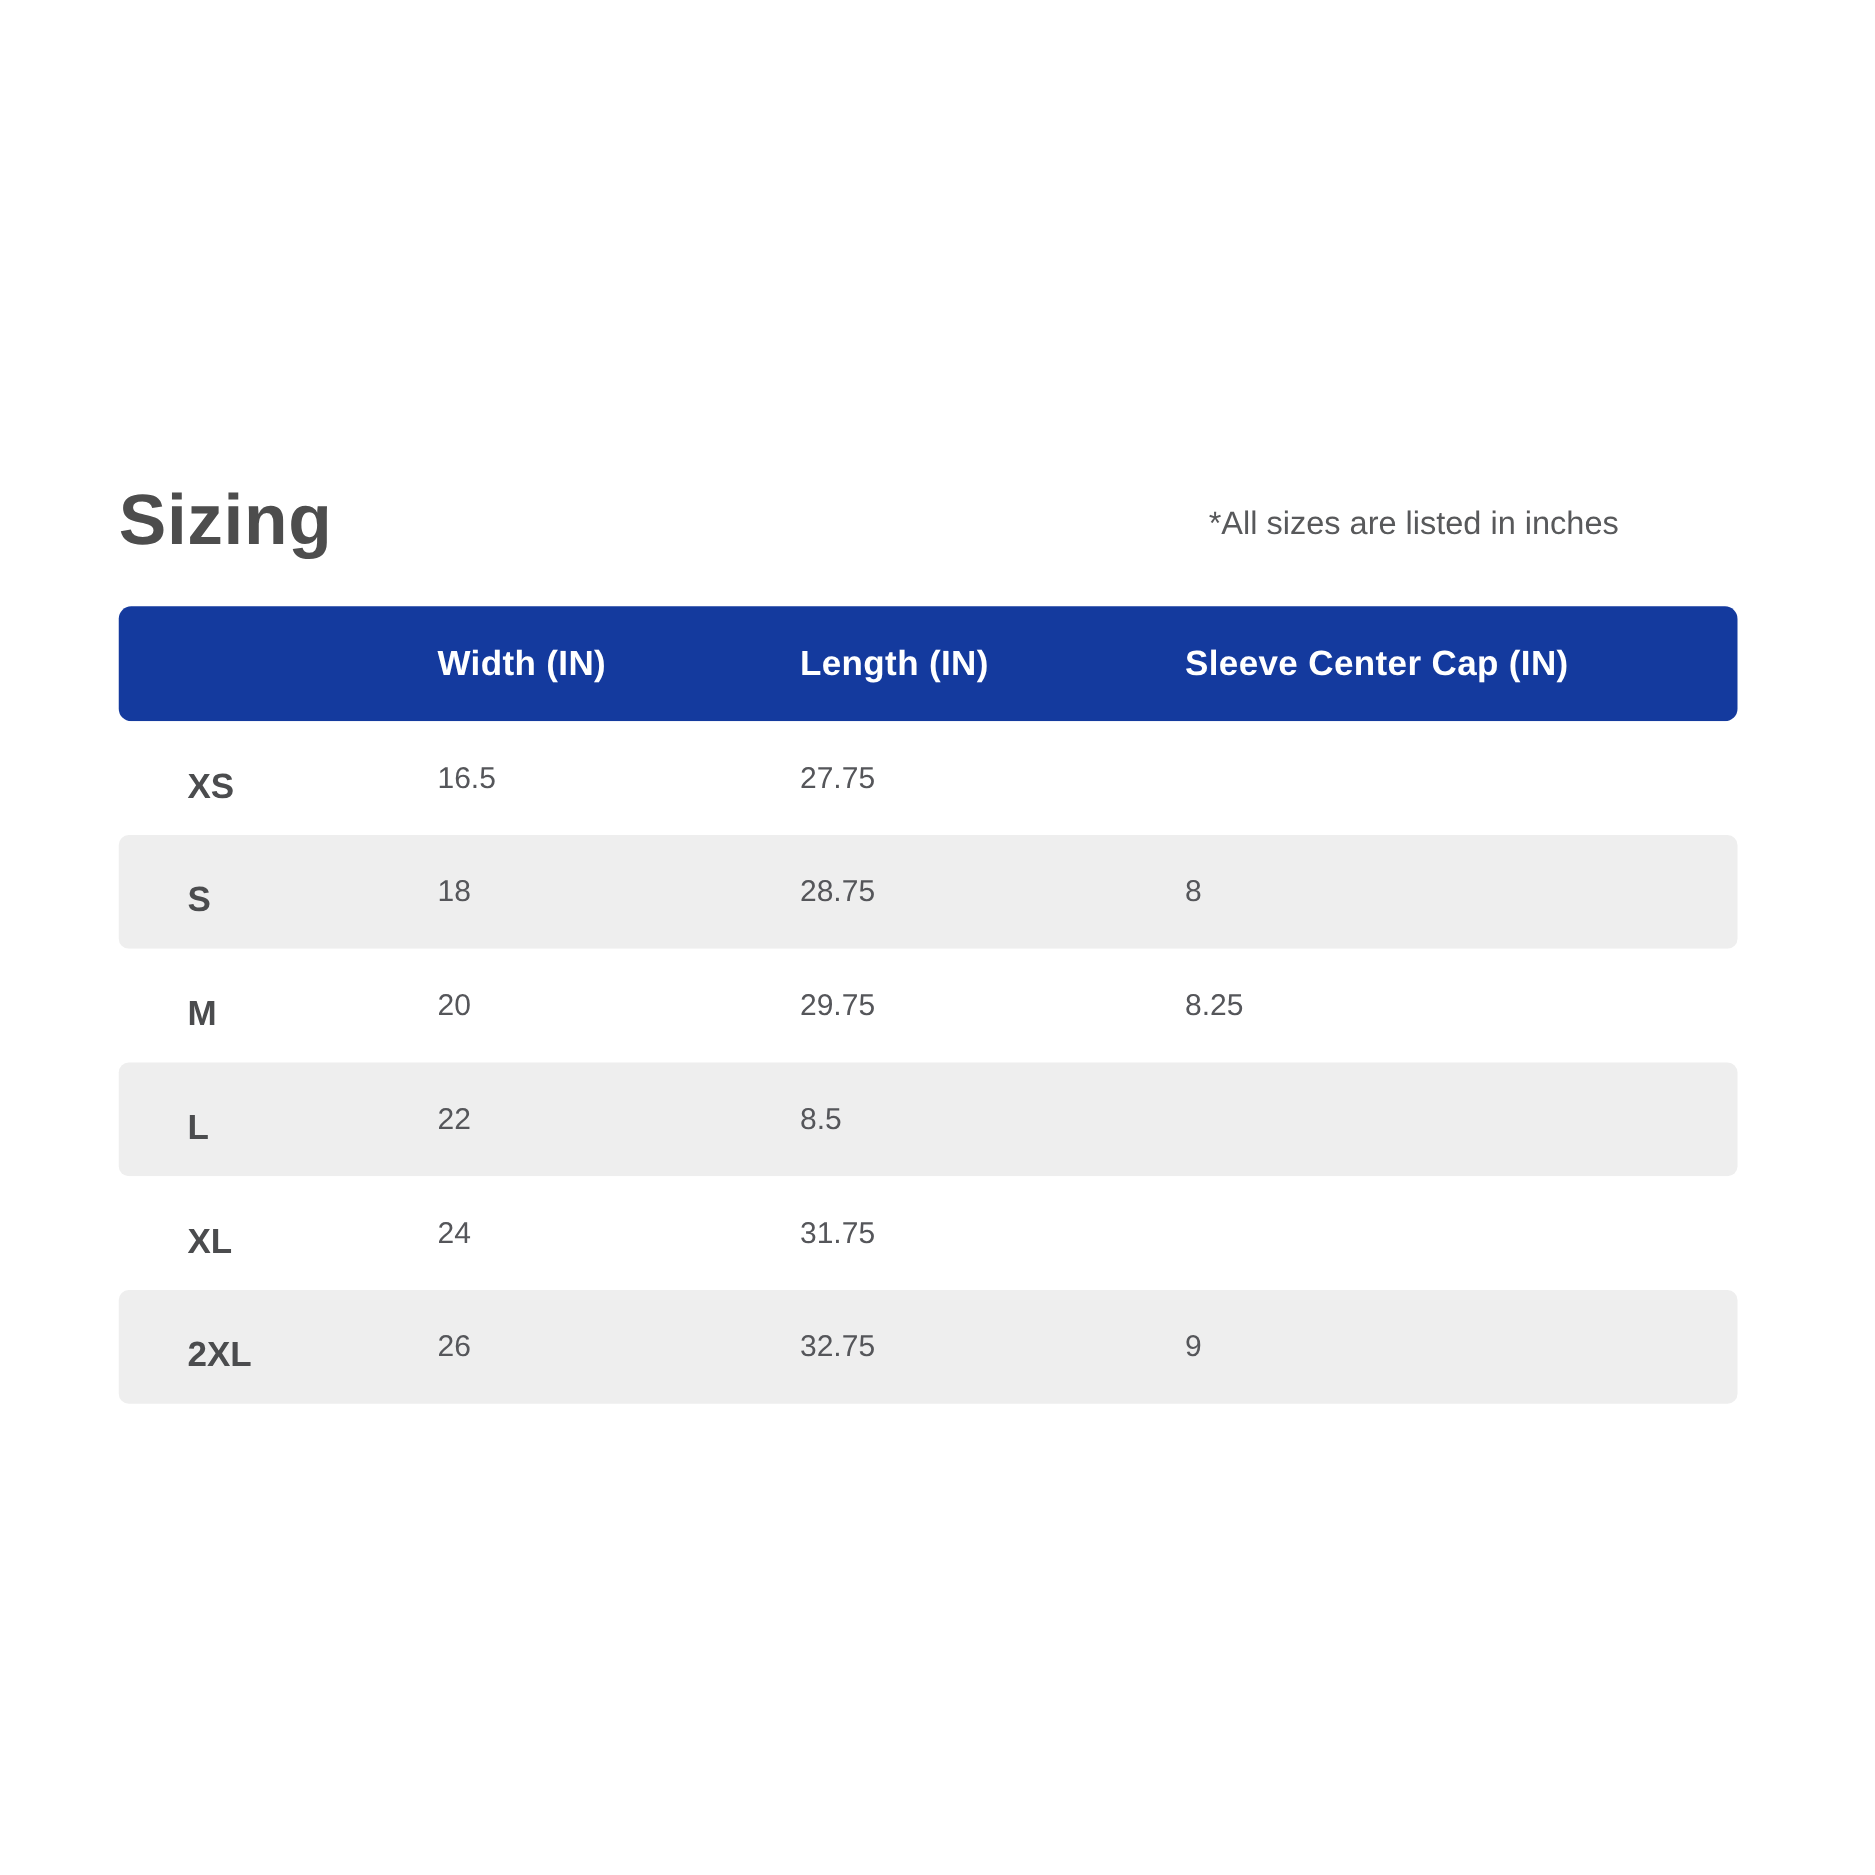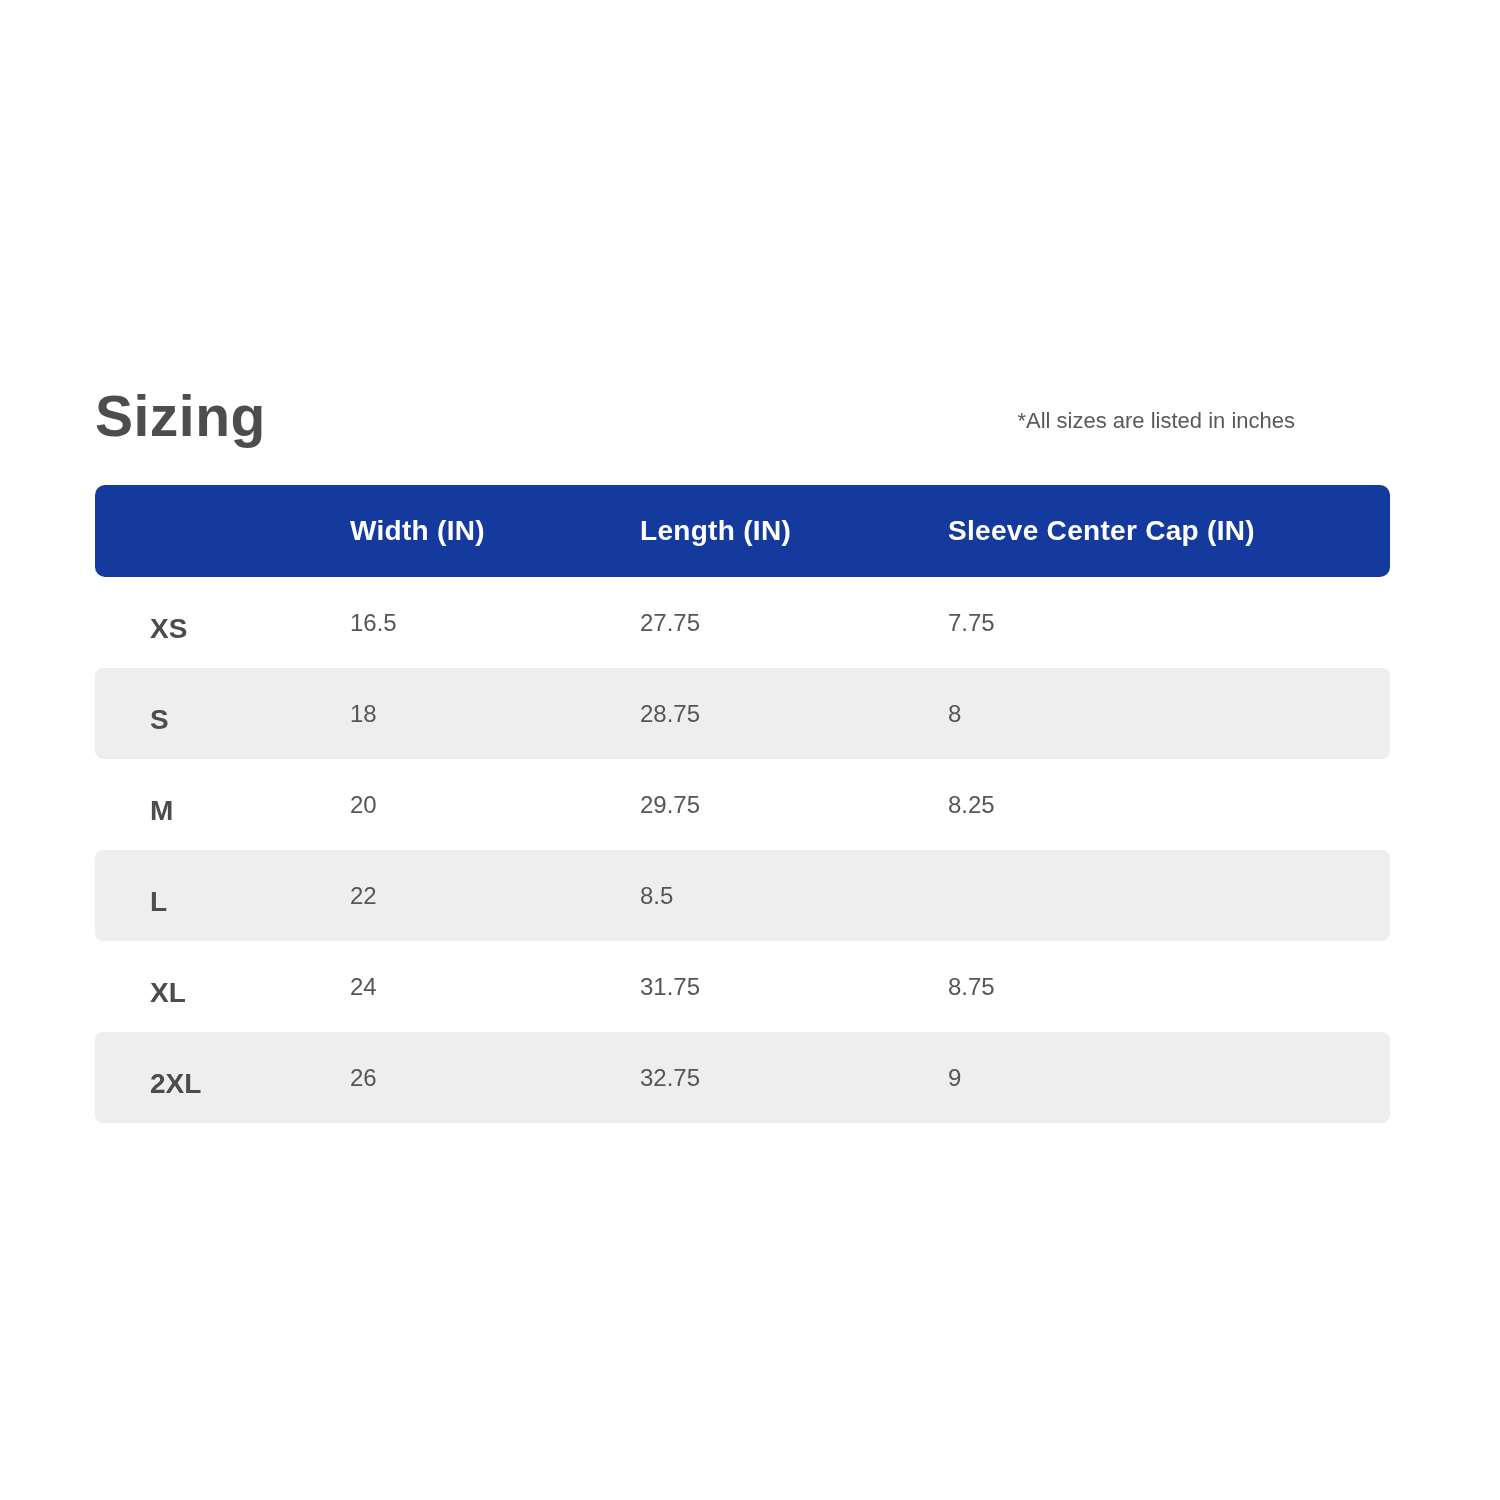--- a/index.html
+++ b/index.html
@@ -27,21 +27,21 @@
   }
   .page-title {
     font-size: 57px;
     font-weight: bold;
     color: #4d4d4d;
     letter-spacing: 0.5px;
     line-height: 1.1;
     margin: 0;
   }
   .sizing-note {
-    font-size: 22px;
+    font-size: 26px;
     color: #58595b;
     padding-bottom: 14px;
     padding-right: 95px;
   }
   .sizing-table {
     position: absolute;
     left: 95px;
     top: 485px;
     width: 1295px;
   }
@@ -99,21 +99,20 @@
       <div class="t-cell size"></div>
       <div class="t-cell">Width (IN)</div>
       <div class="t-cell">Length (IN)</div>
       <div class="t-cell">Sleeve Center Cap (IN)</div>
     </div>
 
     <div class="t-row t-body-row">
       <div class="t-cell size">XS</div>
       <div class="t-cell">16.5</div>
       <div class="t-cell">27.75</div>
-      <div class="t-cell">7.75</div>
     </div>
 
     <div class="t-row t-body-row alt">
       <div class="t-cell size">S</div>
       <div class="t-cell">18</div>
       <div class="t-cell">28.75</div>
       <div class="t-cell">8</div>
     </div>
 
     <div class="t-row t-body-row">
@@ -126,21 +125,20 @@
     <div class="t-row t-body-row alt">
       <div class="t-cell size">L</div>
       <div class="t-cell">22</div>
       <div class="t-cell">8.5</div>
     </div>
 
     <div class="t-row t-body-row">
       <div class="t-cell size">XL</div>
       <div class="t-cell">24</div>
       <div class="t-cell">31.75</div>
-      <div class="t-cell">8.75</div>
     </div>
 
     <div class="t-row t-body-row alt">
       <div class="t-cell size">2XL</div>
       <div class="t-cell">26</div>
       <div class="t-cell">32.75</div>
       <div class="t-cell">9</div>
     </div>
 
   </div>

